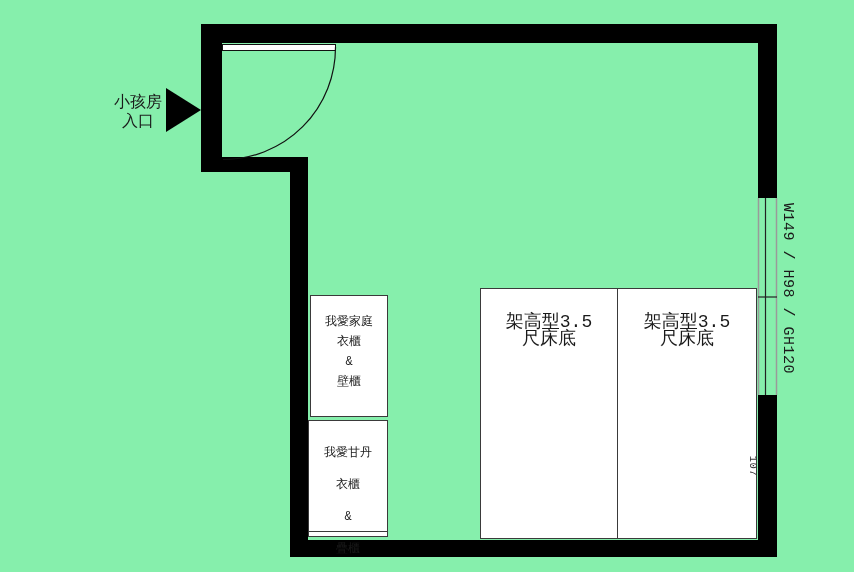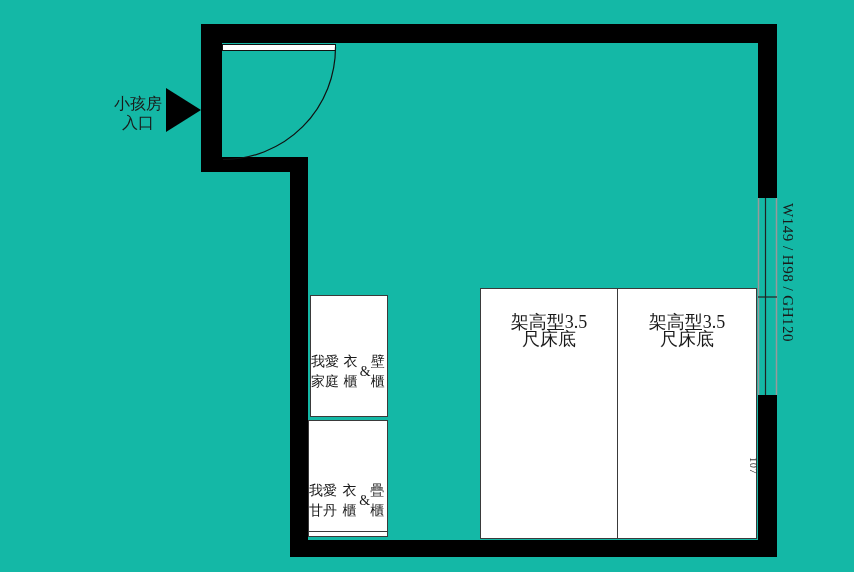--- a/index.html
+++ b/index.html
@@ -1,38 +1,38 @@
 <!DOCTYPE html>
 <html><head>
 <meta charset="utf-8">
 <style>
   html, body {
     margin: 0; padding: 0; background: #ffffff;
   }
   #plan {
     position: relative;
     width: 854px; height: 572px;
-    background: #14b8a6;
-    font-family: Liberation Serif, serif;
+    background: #86efac;
+    font-family: Liberation Mono, monospace;
     overflow: hidden;
   }
   .wall { position: absolute; background: #000000; }
   .box  {
     position: absolute;
     border: 1px solid #3a3a3a;
     background: #ffffff;
     box-sizing: border-box;
   }
   .label { position: absolute; color: #1a1a1a; }
   .centered { text-align: center; }
   svg.overlay { position: absolute; left: 0; top: 0; }
   .cab-text {
     width: 100%; height: 100%;
-    display: flex; flex-direction: row; align-items: center;
-    font-size: 14px; line-height: 20px; color: #1a1a1a;
+    display: flex; flex-direction: column; align-items: center;
+    font-size: 12px; line-height: 20px; color: #1a1a1a;
   }
   .bed-label { font-size: 18px; line-height: 17px; color: #1a1a1a; }
   .vtext {
     writing-mode: vertical-rl;
     text-orientation: mixed;
     font-size: 15px;
     letter-spacing: 0.5px;
     color: #1a1a1a;
   }
   .arrow-right {
@@ -100,21 +100,21 @@
     <div class="cab-text" style="padding-top:16px;">
       <div>我愛家庭</div>
       <div>衣櫃</div>
       <div>&amp;</div>
       <div>壁櫃</div>
     </div>
   </div>
 
   <div class="box" style="left:308px; top:420px; width:80px; height:117px;">
     <div class="cab-inner-line"></div>
-    <div class="cab-text" style="padding-top:22px;">
+    <div class="cab-text" style="padding-top:22px;gap:12px;">
       <div>我愛甘丹</div>
       <div>衣櫃</div>
       <div>&amp;</div>
       <div>疊櫃</div>
     </div>
   </div>
 
   <div class="box" style="left:480px; top:288px; width:138px; height:251px;">
     <div class="bed-label centered" style="position:absolute; left:0; right:0; top:25px;">
       <div>架高型3.5</div>

